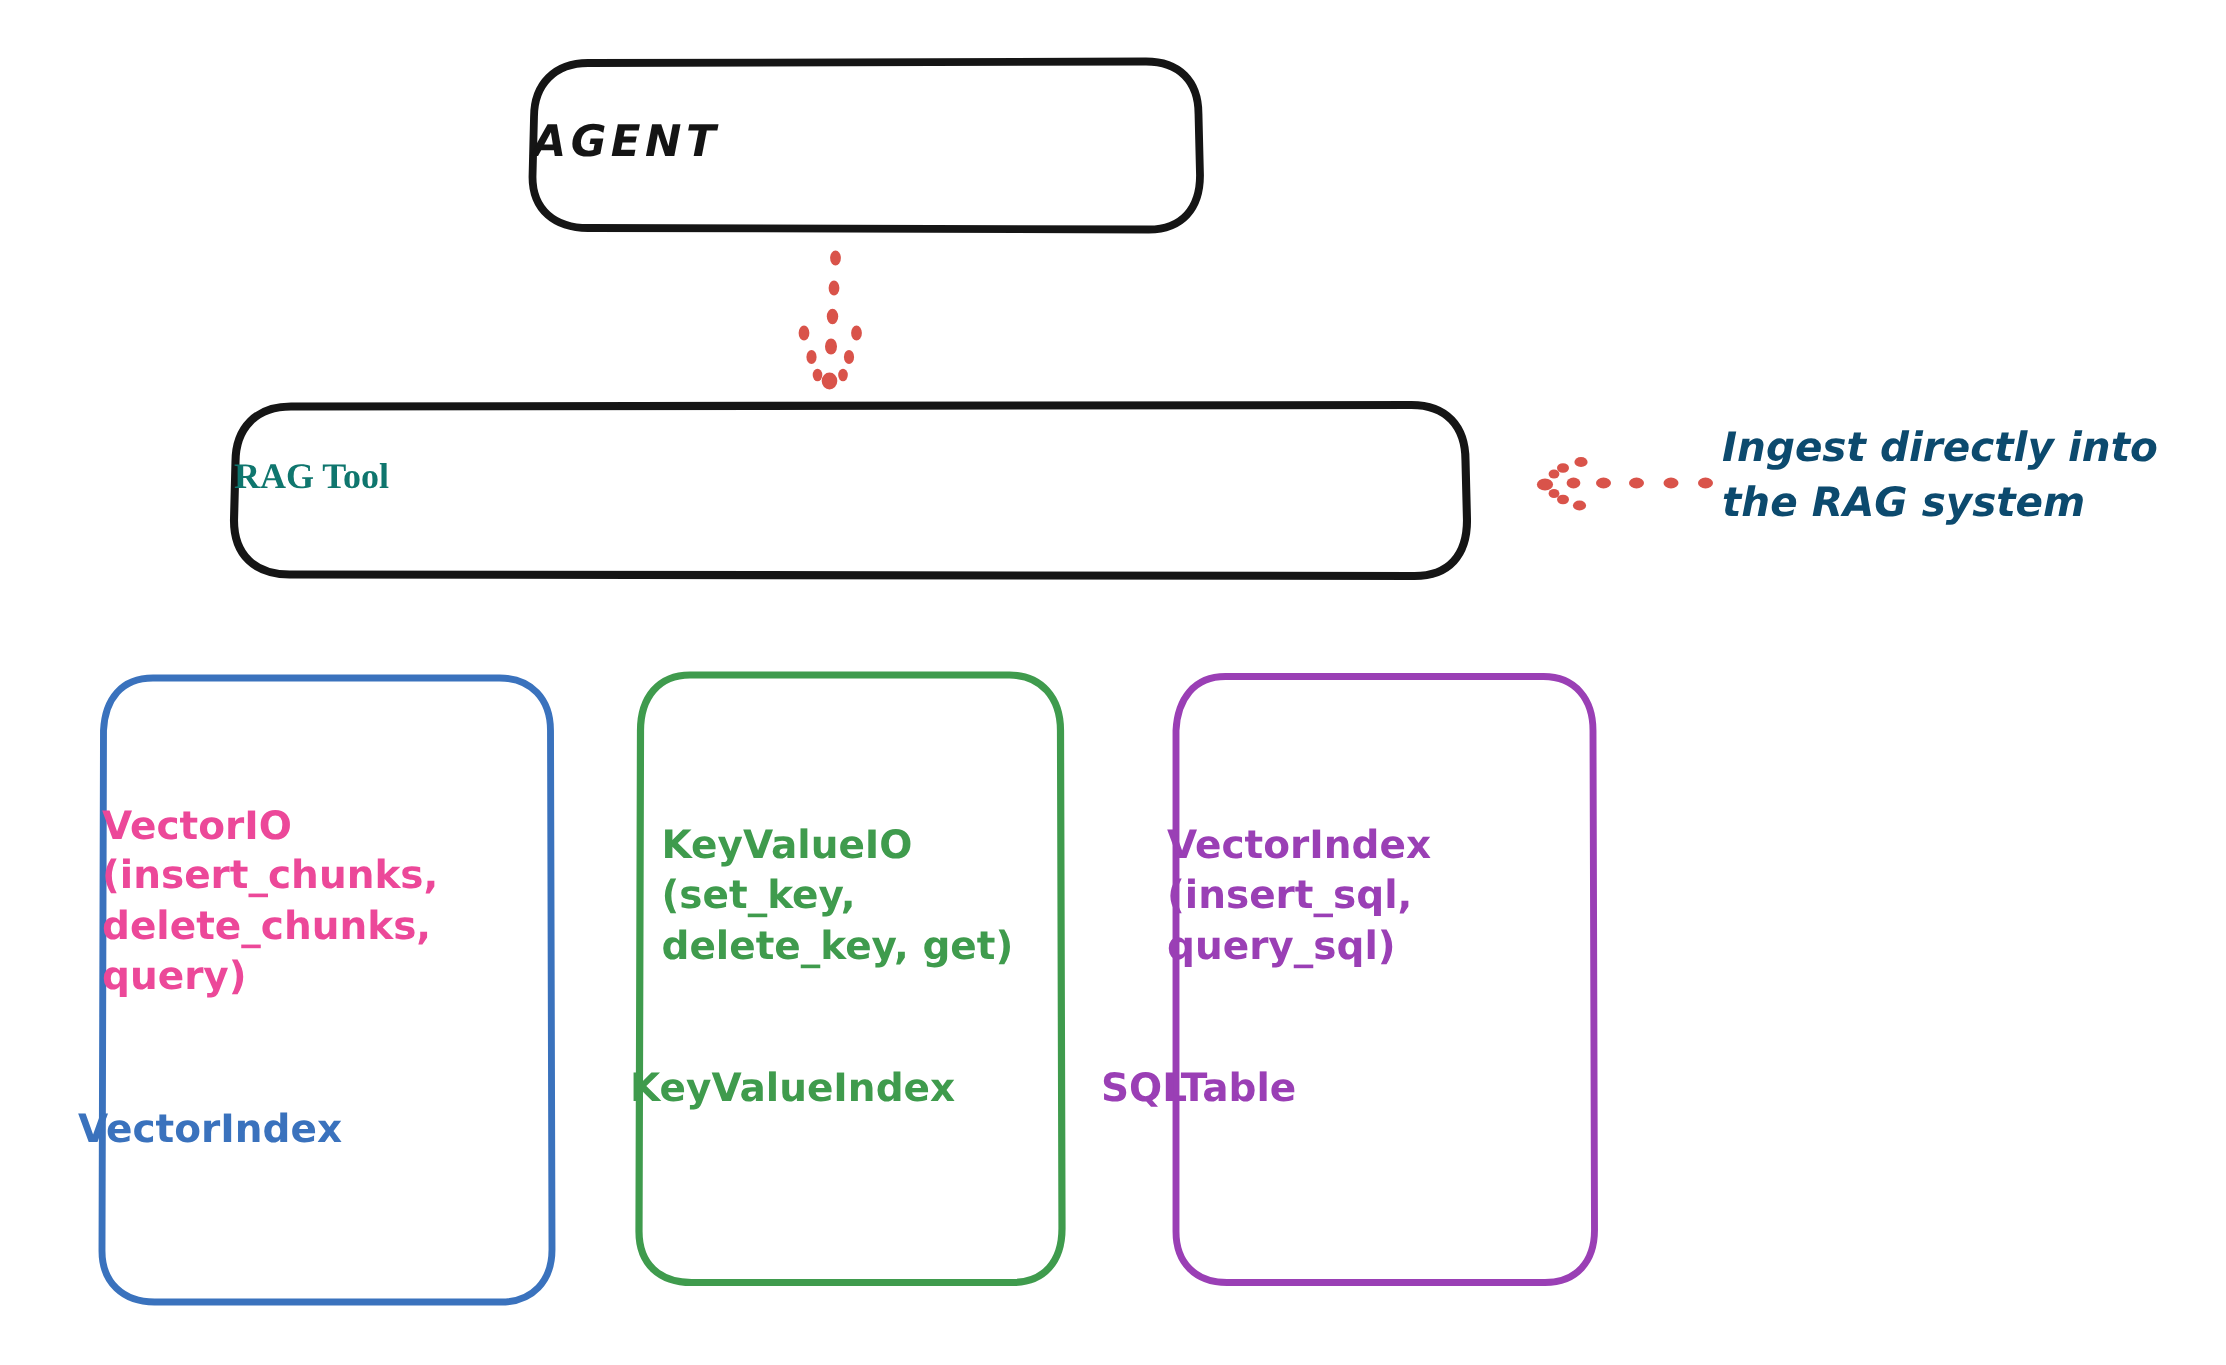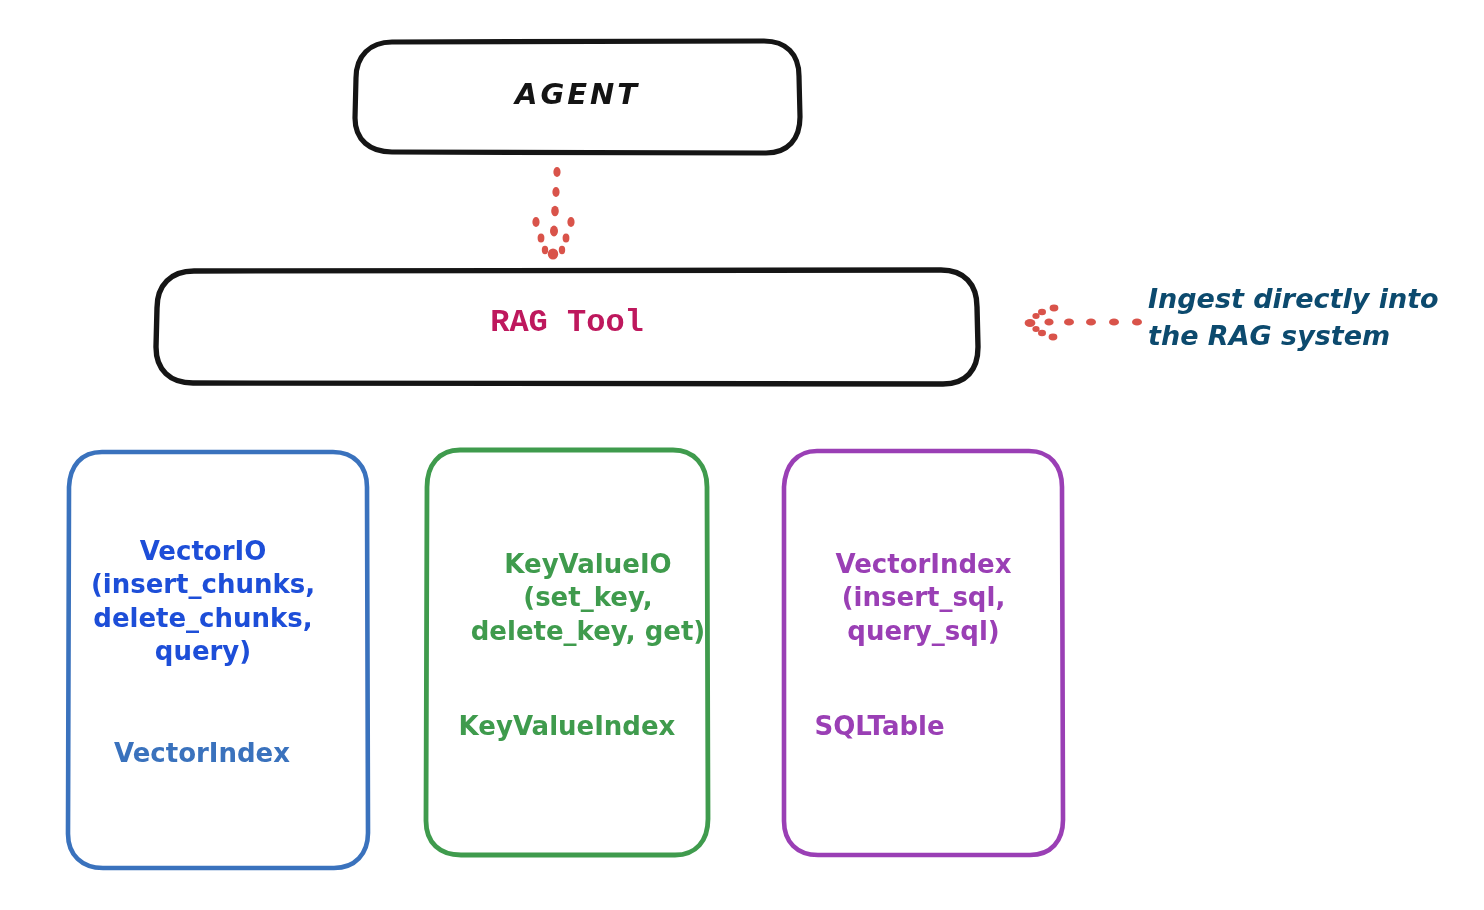--- a/index.html
+++ b/index.html
@@ -16,21 +16,20 @@
   }
   #diagram-canvas {
     position: absolute;
     left: 0;
     top: 0;
     width: 1484px;
     height: 910px;
   }
   .node-label {
     position: absolute;
-    text-align: center;
     white-space: pre-line;
     line-height: 1.28;
     user-select: none;
   }
 
   
   #agent-label {
     left: 355px;
     top: 76px;
     width: 445px;
@@ -40,37 +39,37 @@
     font-weight: 700;
     color: #141414;
     font-family: "DejaVu Sans", sans-serif;
   }
 
   
   #rag-tool-label {
     left: 156px;
     top: 303px;
     width: 822px;
-    font-size: 32px;
-    font-weight: 600;
-    color: #be185d;
-    font-family: Liberation Mono, monospace;
+    font-size: 24px;
+    font-weight: 600;
+    color: #0f766e;
+    font-family: Liberation Serif, serif;
   }
 
   
   .store-api {
     font-size: 26px;
     font-weight: 600;
   }
   .store-index {
     font-size: 26px;
     font-weight: 600;
   }
 
-  #vectorio-api   { left: 68px;  top: 535px; width: 270px; color: #1d4ed8; }
+  #vectorio-api   { left: 68px;  top: 535px; width: 270px; color: #ec4899; }
   #vectorio-index { left: 52px;  top: 737px; width: 300px; color: #3a72bd; }
 
   #keyvalueio-api   { left: 441px; top: 548px; width: 294px; color: #3f9b4d; }
   #keyvalueio-index { left: 420px; top: 710px; width: 294px; color: #3f9b4d; }
 
   #relationalio-api   { left: 778px; top: 548px; width: 291px; color: #9a3fb5; }
   #relationalio-index { left: 734px; top: 710px; width: 291px; color: #9a3fb5; }
 
   
   #ingest-note {

